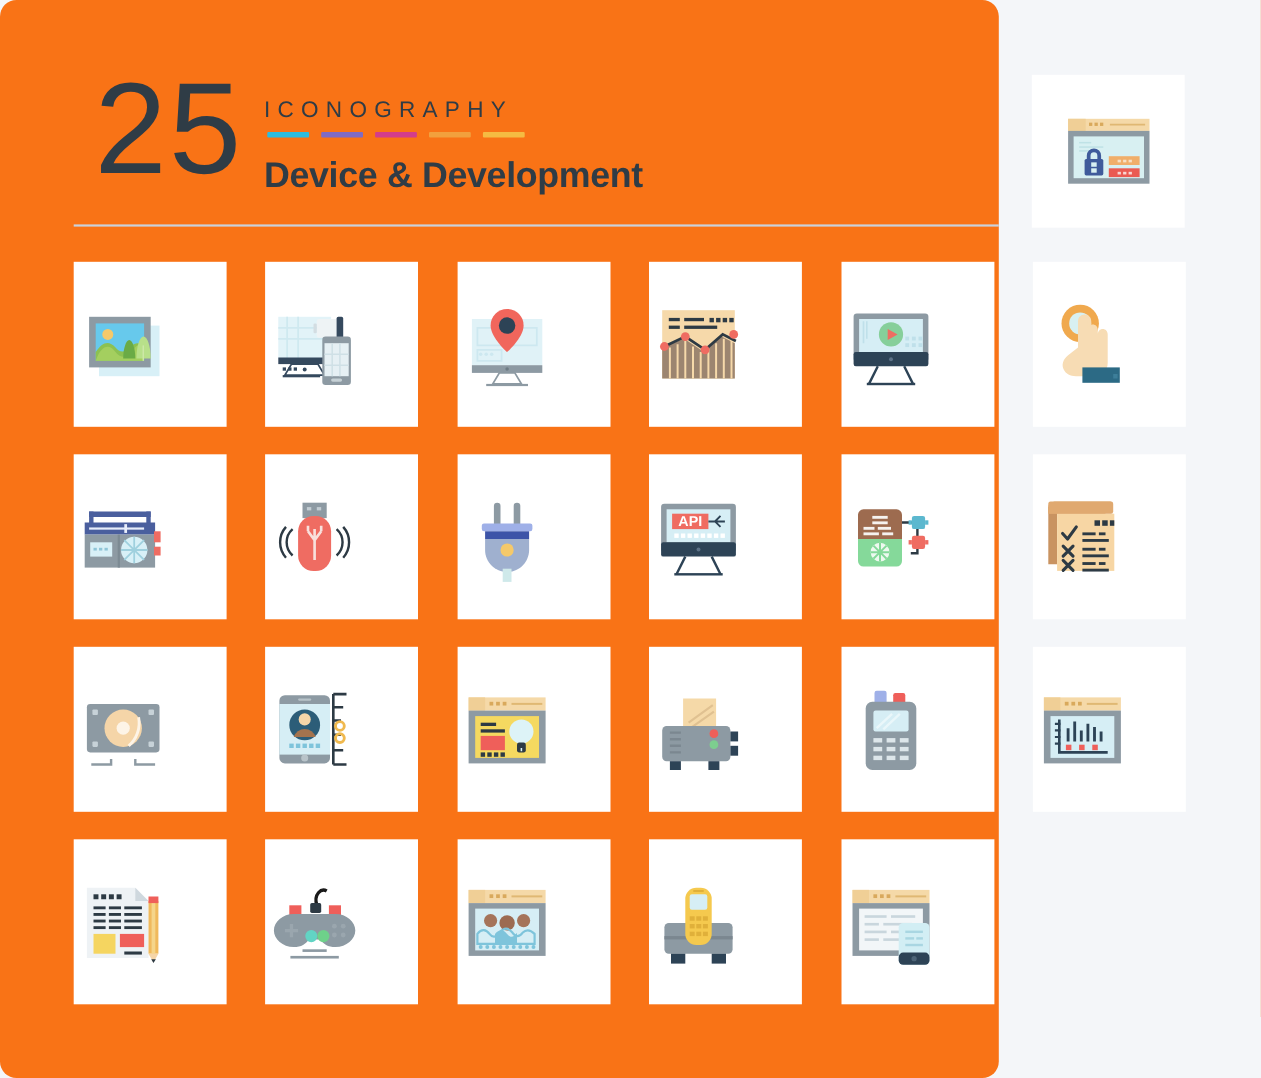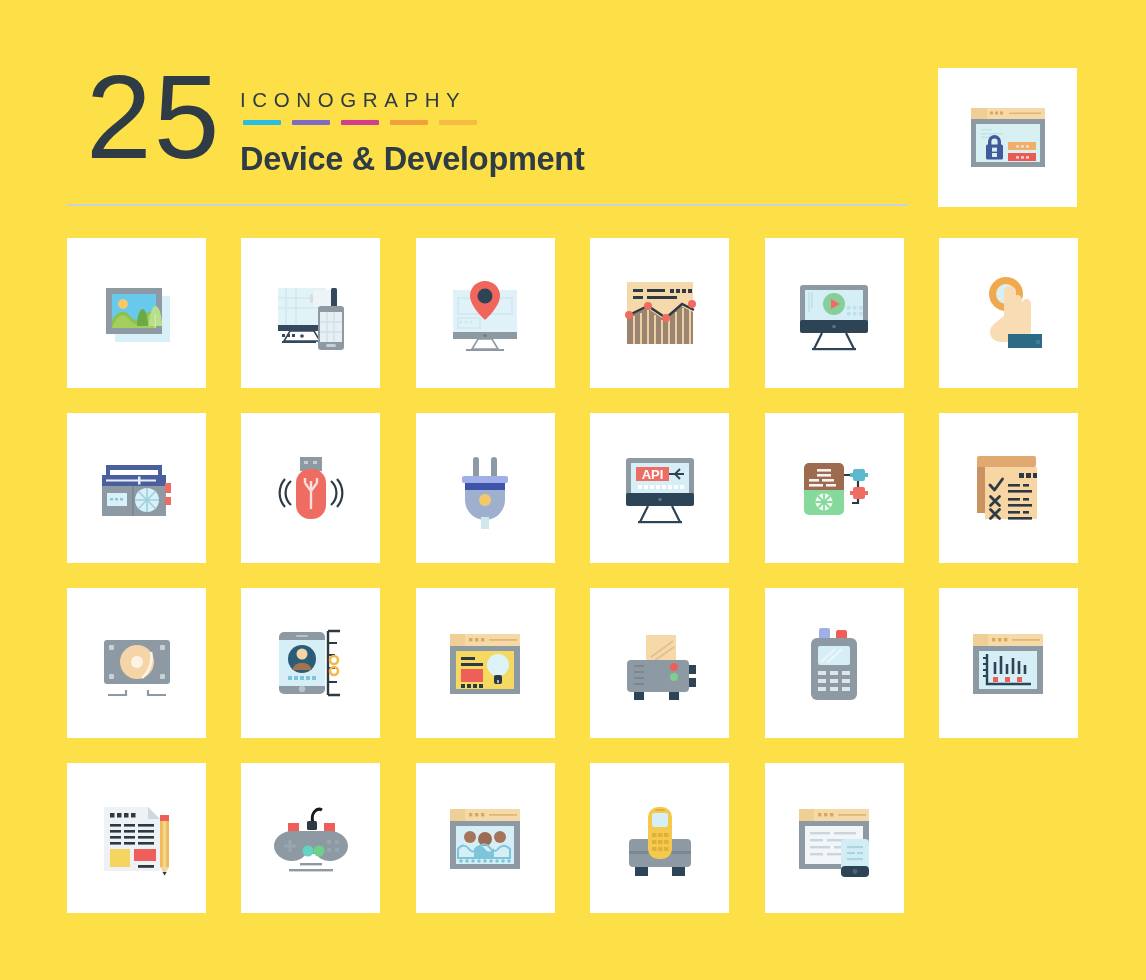--- a/index.html
+++ b/index.html
@@ -3,21 +3,21 @@
 <meta charset="utf-8">
 <style>
   * { box-sizing: border-box; }
   html, body {
     margin: 0; padding: 0;
     width: 1146px; height: 980px;
     background: #f4f6f9;
     font-family: "Liberation Sans", sans-serif;
     overflow: hidden;
   }
-  .page { position: relative; width: 1146px; height: 980px; background: #fde047; }
+  .page { position: relative; width: 908px; height: 980px; background: #f97316; border-radius: 15px; }
 
   
   .header { position: absolute; left: 0; top: 0; width: 1146px; height: 225px; }
 
   .hdr-number {
     position: absolute; left: 86px; top: 58px;
     font-family: "Liberation Sans", sans-serif;
     font-size: 118px; font-weight: 300; letter-spacing: 2px;
     color: #2f3c46; line-height: 1; 
   }
@@ -53,21 +53,21 @@
     position: absolute; left: 67px; top: 238px;
     width: 1011px; height: 675px;
     display: grid;
     grid-template-columns: repeat(6, 139px);
     grid-template-rows: repeat(4, 150px);
     column-gap: 35.4px;
     row-gap: 25px;
   }
   .cell {
     background: #ffffff;
-    display: flex; align-items: center; justify-content: center;
+    display: flex; align-items: center; 
     position: relative;
   }
   .cell svg { display: block; }
 
   .feature-card svg { display:block; }
   .feature-card { display:flex; align-items:center; justify-content:center; }
 </style>
 </head>
 <body>
 

